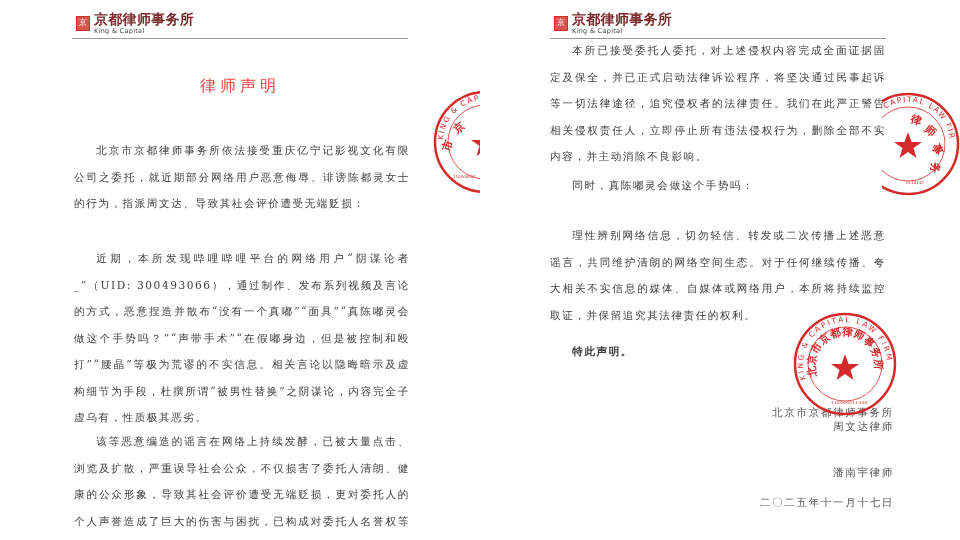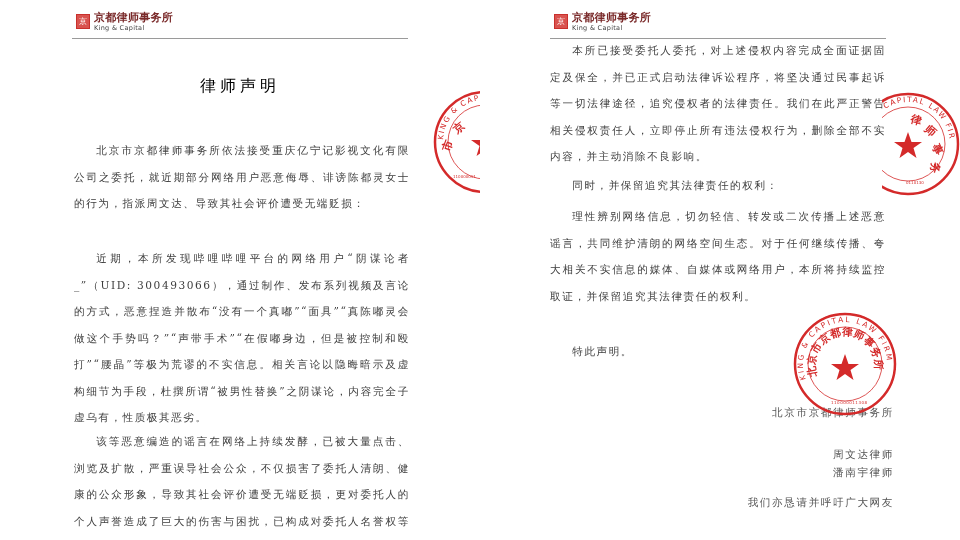--- a/index.html
+++ b/index.html
@@ -18,29 +18,29 @@
     .letterhead {
       position: absolute; display: flex; align-items: center;
     }
     .logo-mark {
       width: 12px; height: 13px; background: #d9534f; border: 1px solid #c9302c;
       display: flex; align-items: center; justify-content: center;
       color: #fff; font-size: 8px; line-height: 1; margin-right: 4px;
       font-family: "DejaVu Sans", sans-serif;
     }
     .logo-text { display: flex; flex-direction: column; line-height: 1; }
-    .logo-cn { font-size: 11px; font-weight: bold; color: #7a2a2a; letter-spacing: 0.3px; }
+    .logo-cn { font-size: 14px; font-weight: bold; color: #7a2a2a; letter-spacing: 0.3px; }
     .logo-en { font-size: 6.5px; color: #444; font-family: "DejaVu Sans", sans-serif; margin-top: 2px; letter-spacing: 0.3px; }
     .header-rule {
       position: absolute; height: 1px; background: #9a9a9a;
     }
 
     .doc-title {
       position: absolute; left: 0; width: 480px; text-align: center;
-      top: 76px; font-size: 16px; letter-spacing: 4px; color: #000000;
+      top: 76px; font-size: 16px; letter-spacing: 4px; color: #ef4444;
     }
 
     .para {
       position: absolute; font-size: 10.6px; line-height: 26.5px;
       letter-spacing: 1.55px; text-align: justify; color: #3d3d3d;
       margin: 0;
     }
     .para.indent { text-indent: 2.1em; }
 
     .sign-line {
@@ -98,28 +98,28 @@
   <div class="letterhead" style="left:74px; top:12px;">
     <div class="logo-mark">京</div>
     <div class="logo-text">
       <span class="logo-cn">京都律师事务所</span>
       <span class="logo-en">King &amp; Capital</span>
     </div>
   </div>
   <div class="header-rule" style="left:70px; top:38px; width:336px;"></div>
 
   <p class="para indent" style="left:70px; top:37px; width:336px;">本所已接受委托人委托，对上述侵权内容完成全面证据固定及保全，并已正式启动法律诉讼程序，将坚决通过民事起诉等一切法律途径，追究侵权者的法律责任。我们在此严正警告相关侵权责任人，立即停止所有违法侵权行为，删除全部不实内容，并主动消除不良影响。</p>
-  <p class="para indent" style="left:70px; top:172px; width:336px;">同时，并保留追究其法律责任的权利：</p>
-  <p class="para indent" style="left:70px; top:203px; width:336px;">理性辨别网络信息，切勿轻信、转发或二次传播上述恶意谣言，共同维护清朗的网络空间生态。对于任何继续传播、夸大相关不实信息的媒体、自媒体或网络用户，本所将持续监控取证，并保留追究其法律责任的权利。</p>
-  <p class="para indent" style="left:70px; top:338px; width:336px;">特此声明。</p>
+  <p class="para indent" style="left:70px; top:172px; width:336px;">同时，真陈嘟灵会做这个手势吗：</p>
+  <p class="para indent" style="left:70px; top:222px; width:336px;">理性辨别网络信息，切勿轻信、转发或二次传播上述恶意谣言，共同维护清朗的网络空间生态。对于任何继续传播、夸大相关不实信息的媒体、自媒体或网络用户，本所将持续监控取证，并保留追究其法律责任的权利。</p>
+  <p class="para indent" style="left:70px; top:338px; width:336px;font-weight:bold;">特此声明。</p>
 
   <div class="sign-line" style="right:66px; top:406px;">北京市京都律师事务所</div>
-  <div class="sign-line" style="right:66px; top:448px;">周文达律师</div>
+  <div class="sign-line" style="right:66px; top:420px;">周文达律师</div>
   <div class="sign-line" style="right:66px; top:466px;margin-left:12px;">潘南宇律师</div>
-  <div class="sign-line" style="right:66px; top:496px;">我们亦恳请并呼吁广大网友</div>
+  <div class="sign-line" style="right:66px; top:496px;">二〇二五年十一月十七日</div>
 
   <div class="seal-clip-left" style="left:402px; top:92px; width:78px; height:105px;">
     <div style="position:absolute; left:-26px; top:0;">
       <svg width="104" height="104" viewBox="0 0 104 104">
         <circle cx="52" cy="52" r="50" fill="none" stroke="#d42a2a" stroke-width="2.5"></circle>
         <circle cx="52" cy="52" r="37" fill="none" stroke="#d42a2a" stroke-width="0.8"></circle>
         <defs>
             <path id="arcR" d="M 10 52 A 42 42 0 0 1 94 52"></path>
           </defs>
         <text font-size="7.5" fill="#d42a2a" font-family="DejaVu Sans, sans-serif" letter-spacing="1.5">

